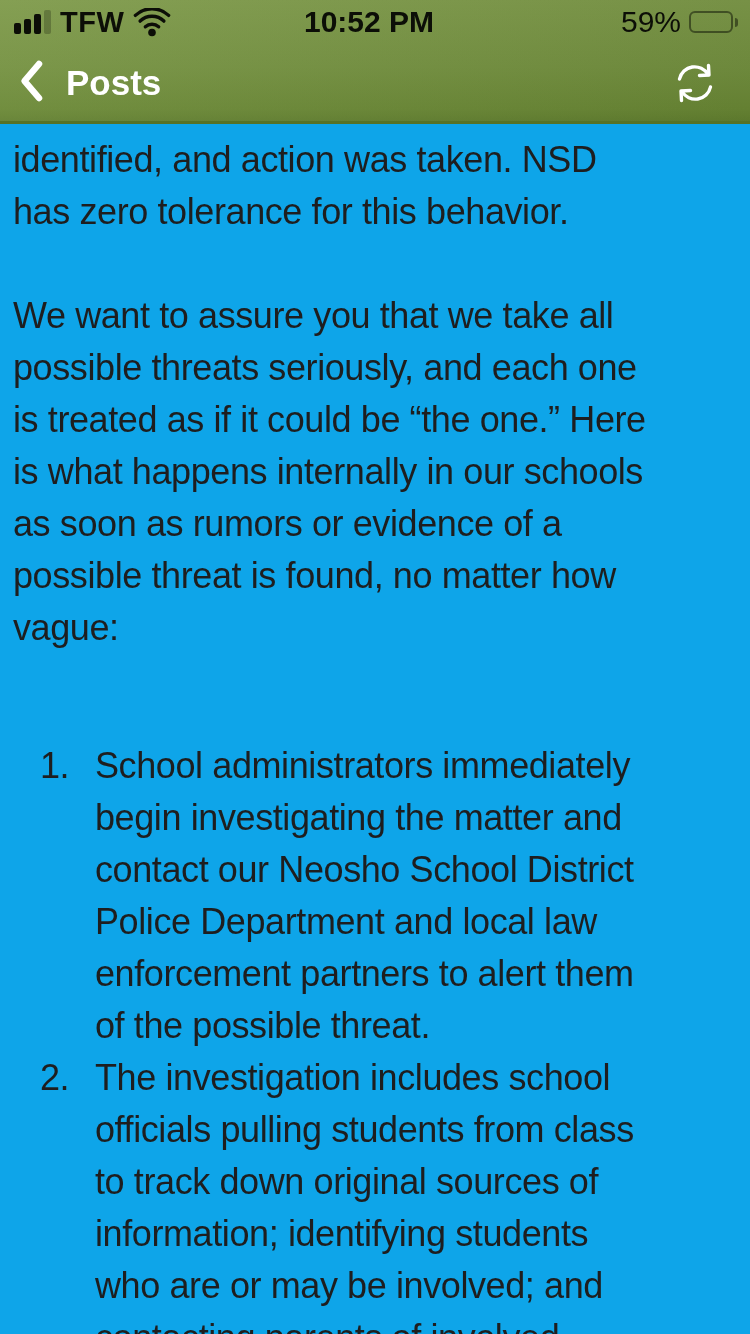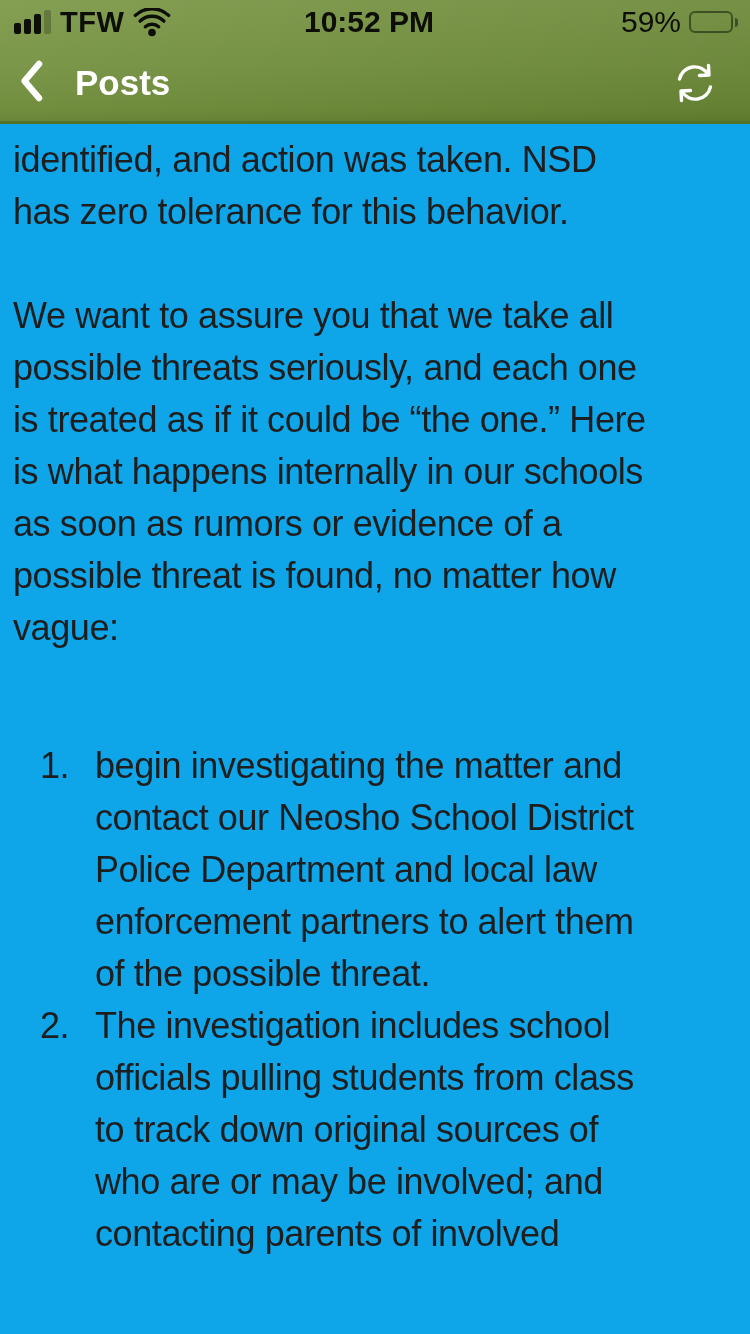--- a/index.html
+++ b/index.html
@@ -54,21 +54,21 @@
     width: 3px; height: 9px; margin-left: 2px;
     background: rgba(12,16,4,0.5); border-radius: 0 3px 3px 0;
   }
 
   
   .nav-bar { height: 77px; position: relative; }
   .back-button {
     position: absolute; left: 18px; top: 50%; transform: translateY(-50%);
     display: flex; align-items: center; cursor: pointer;
   }
-  .back-label { color: #ffffff; font-size: 35px; font-weight: 600; margin-left: 31px; }
+  .back-label { color: #ffffff; font-size: 35px; font-weight: 600; margin-left: 22px; }
   .refresh-button {
     position: absolute; right: 32px; top: 50%; transform: translateY(-50%);
     width: 46px; height: 46px; cursor: pointer;
   }
 
   
   .content {
     padding: 10px 14px 0 13px;
     color: #1e1e1f; font-size: 36px; line-height: 52px; letter-spacing: -0.4px;
   }
@@ -159,33 +159,35 @@
       <div class="ln">is what happens internally in our schools</div>
       <div class="ln">as soon as rumors or evidence of a</div>
       <div class="ln">possible threat is found, no matter how</div>
       <div class="ln">vague:</div>
     </div>
 
     <ol class="numbered-list">
       <li class="list-item">
         <span class="li-num">1.</span>
         <span class="li-lines">
+          <div class="ln">School administrators immediately</div>
           <div class="ln">begin investigating the matter and</div>
           <div class="ln">contact our Neosho School District</div>
           <div class="ln">Police Department and local law</div>
           <div class="ln">enforcement partners to alert them</div>
           <div class="ln">of the possible threat.</div>
         </span>
       </li>
       <li class="list-item">
         <span class="li-num">2.</span>
         <span class="li-lines">
           <div class="ln">The investigation includes school</div>
           <div class="ln">officials pulling students from class</div>
           <div class="ln">to track down original sources of</div>
+          <div class="ln">information; identifying students</div>
           <div class="ln">who are or may be involved; and</div>
           <div class="ln">contacting parents of involved</div>
         </span>
       </li>
     </ol>
 
   </main>
 </div>
 
 </body></html>

